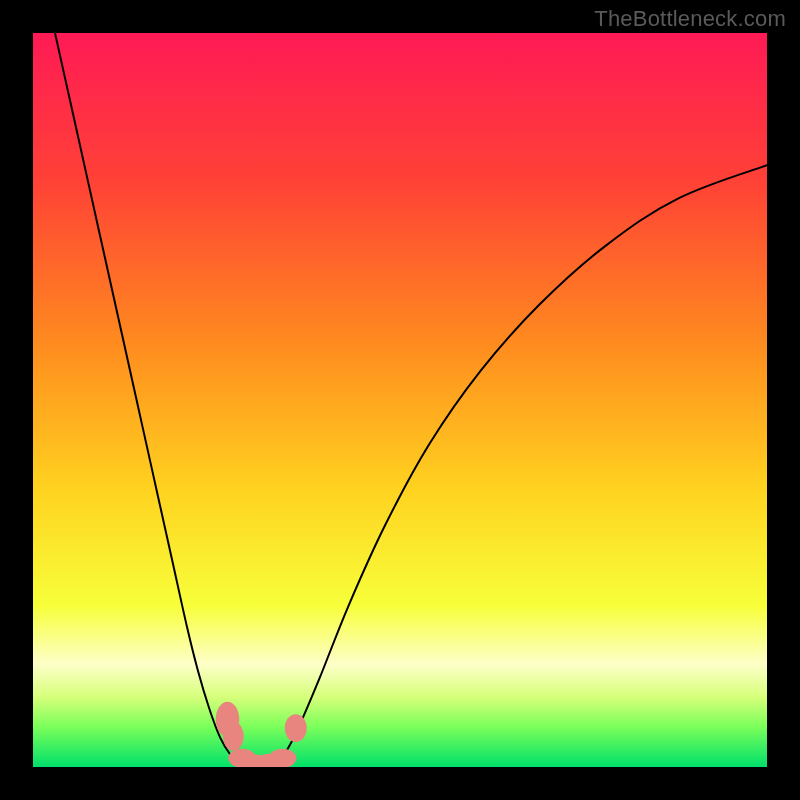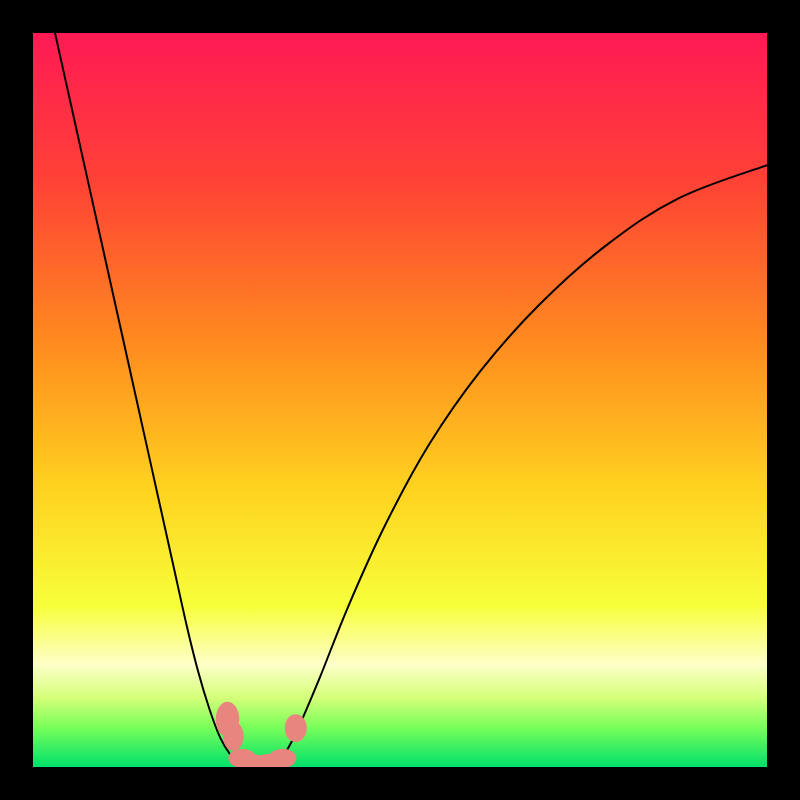--- a/index.html
+++ b/index.html
@@ -30,20 +30,21 @@
   }
   svg {
     position: absolute;
     top: 0; left: 0;
   }
 </style>
 </head>
 <body>
 
 <div class="frame">
+  <div class="watermark">TheBottleneck.com</div>
 
   <svg id="chart-svg" width="800" height="800" viewBox="0 0 800 800">
     <defs>
       <linearGradient id="bg-grad" x1="0" y1="0" x2="0" y2="1">
           <stop offset="0%" stop-color="#ff1a55"></stop>
           <stop offset="20%" stop-color="#ff4136"></stop>
           <stop offset="42%" stop-color="#ff8a1f"></stop>
           <stop offset="62%" stop-color="#ffd21f"></stop>
           <stop offset="78%" stop-color="#f7ff3a"></stop>
           <stop offset="86%" stop-color="#fdffc8"></stop>

